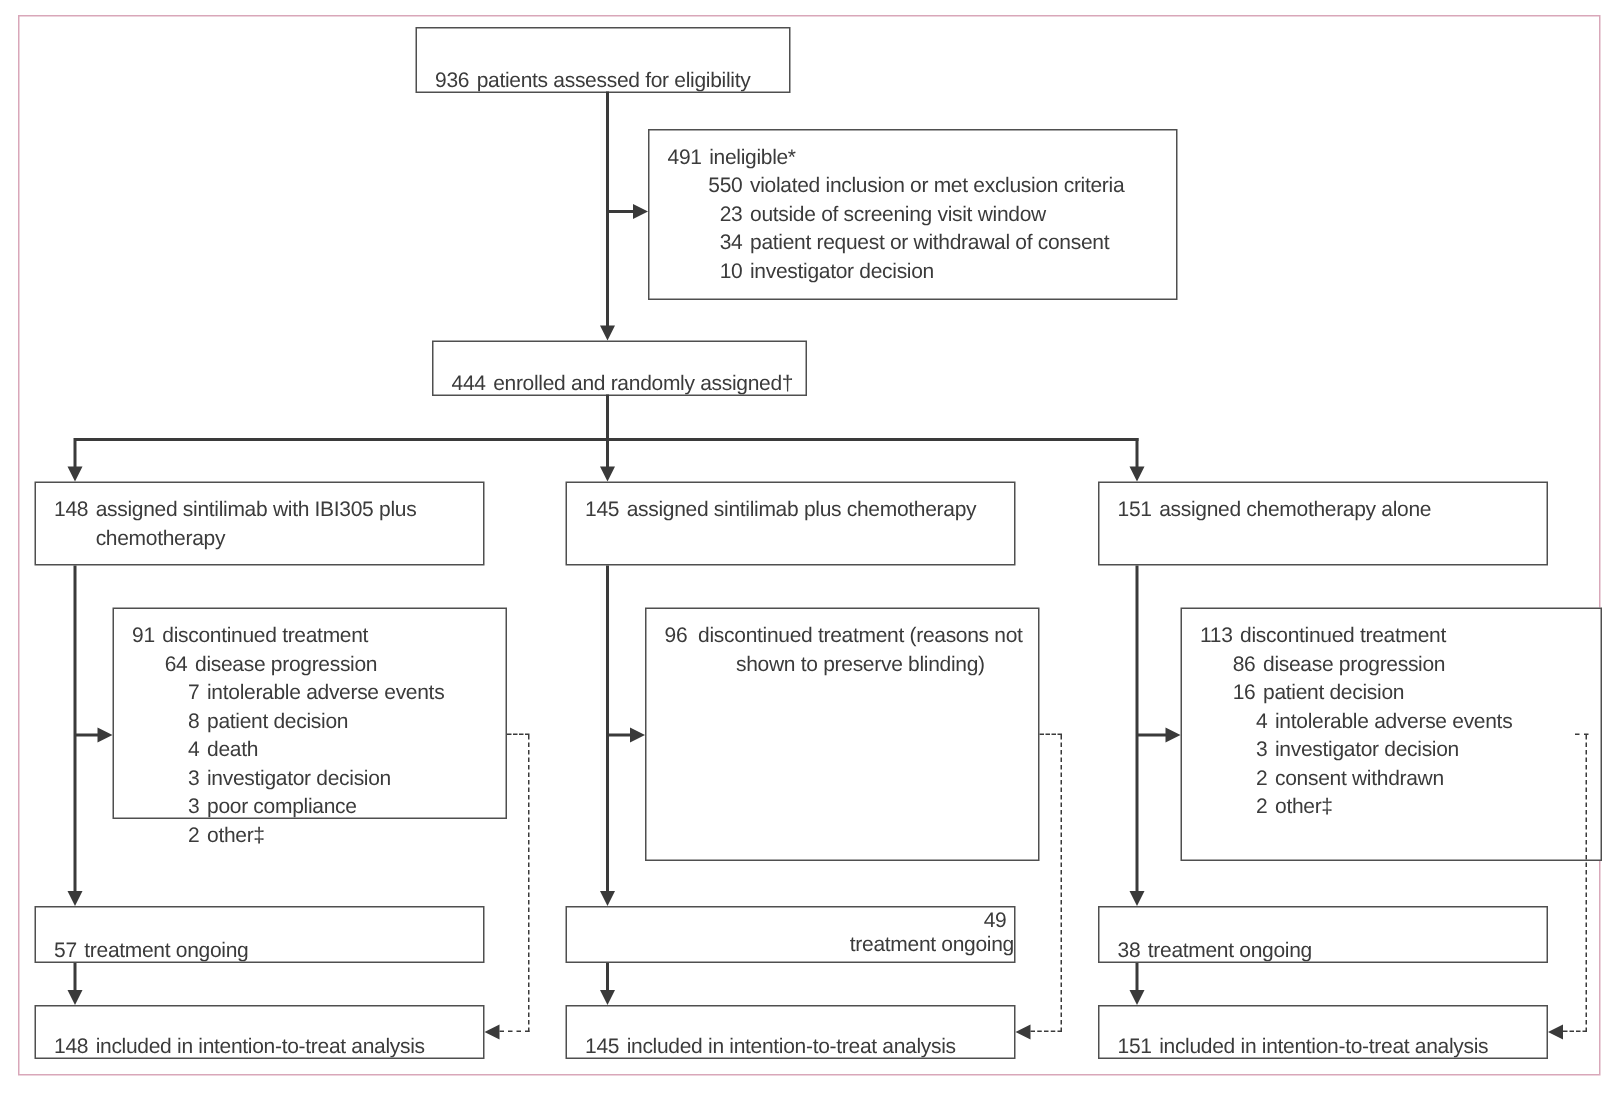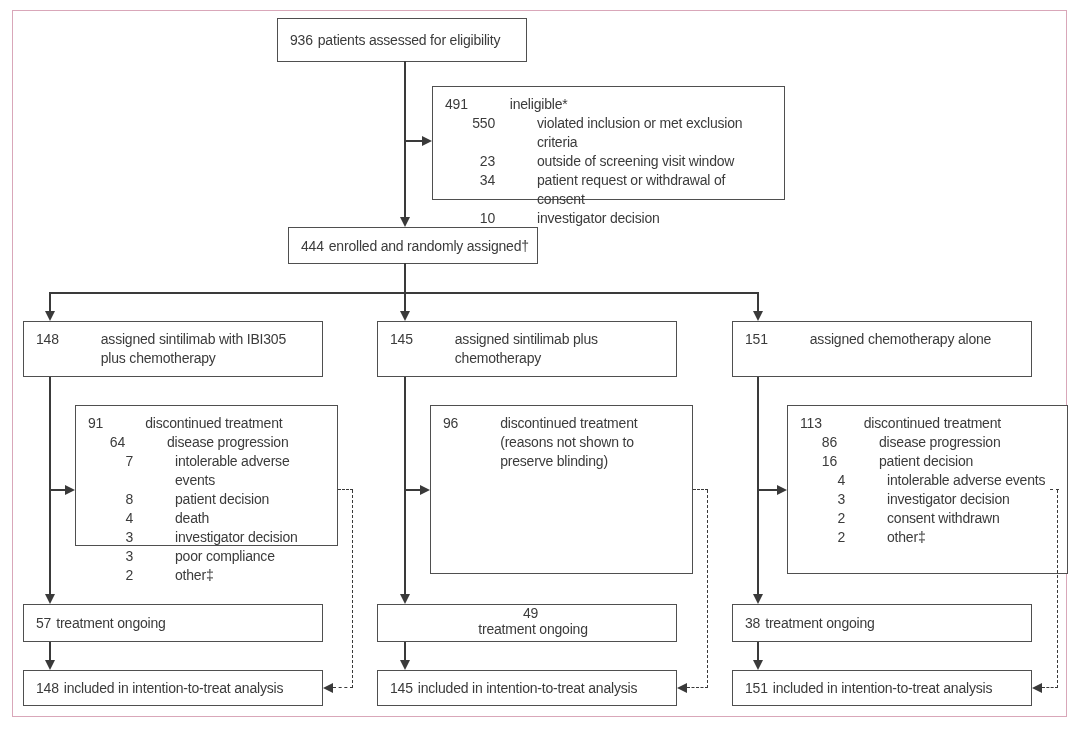--- a/index.html
+++ b/index.html
@@ -9,23 +9,23 @@
     --border:#4f4f4f;
   }
   html,body{margin:0;padding:0;background:#fff;}
   .canvas{
     position:relative;width:1080px;height:732px;background:#fff;
     font-family:"Liberation Sans", sans-serif;font-size:14px;color:var(--ink);
     letter-spacing:-0.2px;overflow:hidden;
   }
   .frame{position:absolute;border:1.5px solid var(--accent);background:transparent;}
   .box{position:absolute;background:#fff;border:1.5px solid var(--border);box-sizing:border-box;}
-  .vcenter{display:flex;align-items:center;padding-left:12px;white-space:nowrap;}
+  .vcenter{display:flex;align-items:flex-end;padding-left:12px;white-space:nowrap;}
   .pad{padding:8px 8px 0 12px;}
-  .line{display:flex;line-height:19px;gap:37px;}
+  .line{display:flex;line-height:19px;}
   .num{flex:none;margin-right:5px;white-space:pre;}
   .num.r{text-align:right;}
   .n-sub{width:50px;}
   .n-l1{width:37px;}
   .n-l2{width:45px;}
   .txt{flex:1;}
   
   .vl{position:absolute;width:1.8px;background:var(--line);}
   .hl{position:absolute;height:1.8px;background:var(--line);}
   .dv{position:absolute;width:0;border-left:1.8px dashed var(--line);}
@@ -125,21 +125,21 @@
     <span>included in intention-to-treat analysis</span>
   </div>
 
   <div class="box pad" style="left:377px;top:321px;width:300px;height:56px;">
     <div class="line">
       <span class="num">145</span>
       <span class="txt">assigned sintilimab plus chemotherapy</span>
     </div>
   </div>
 
-  <div class="box pad" style="left:430px;top:405px;width:263px;height:169px;">
+  <div class="box pad" style="left:430px;top:405px;width:263px;height:169px;text-align:center;">
     <div class="line">
       <span class="num">96</span>
       <span class="txt">discontinued treatment (reasons not shown to preserve blinding)</span>
     </div>
   </div>
 
   <div class="box vcenter" style="left:377px;top:604px;width:300px;height:38px;flex-direction:column;">
     <span class="num">49</span>
     <span>treatment ongoing</span>
   </div>

